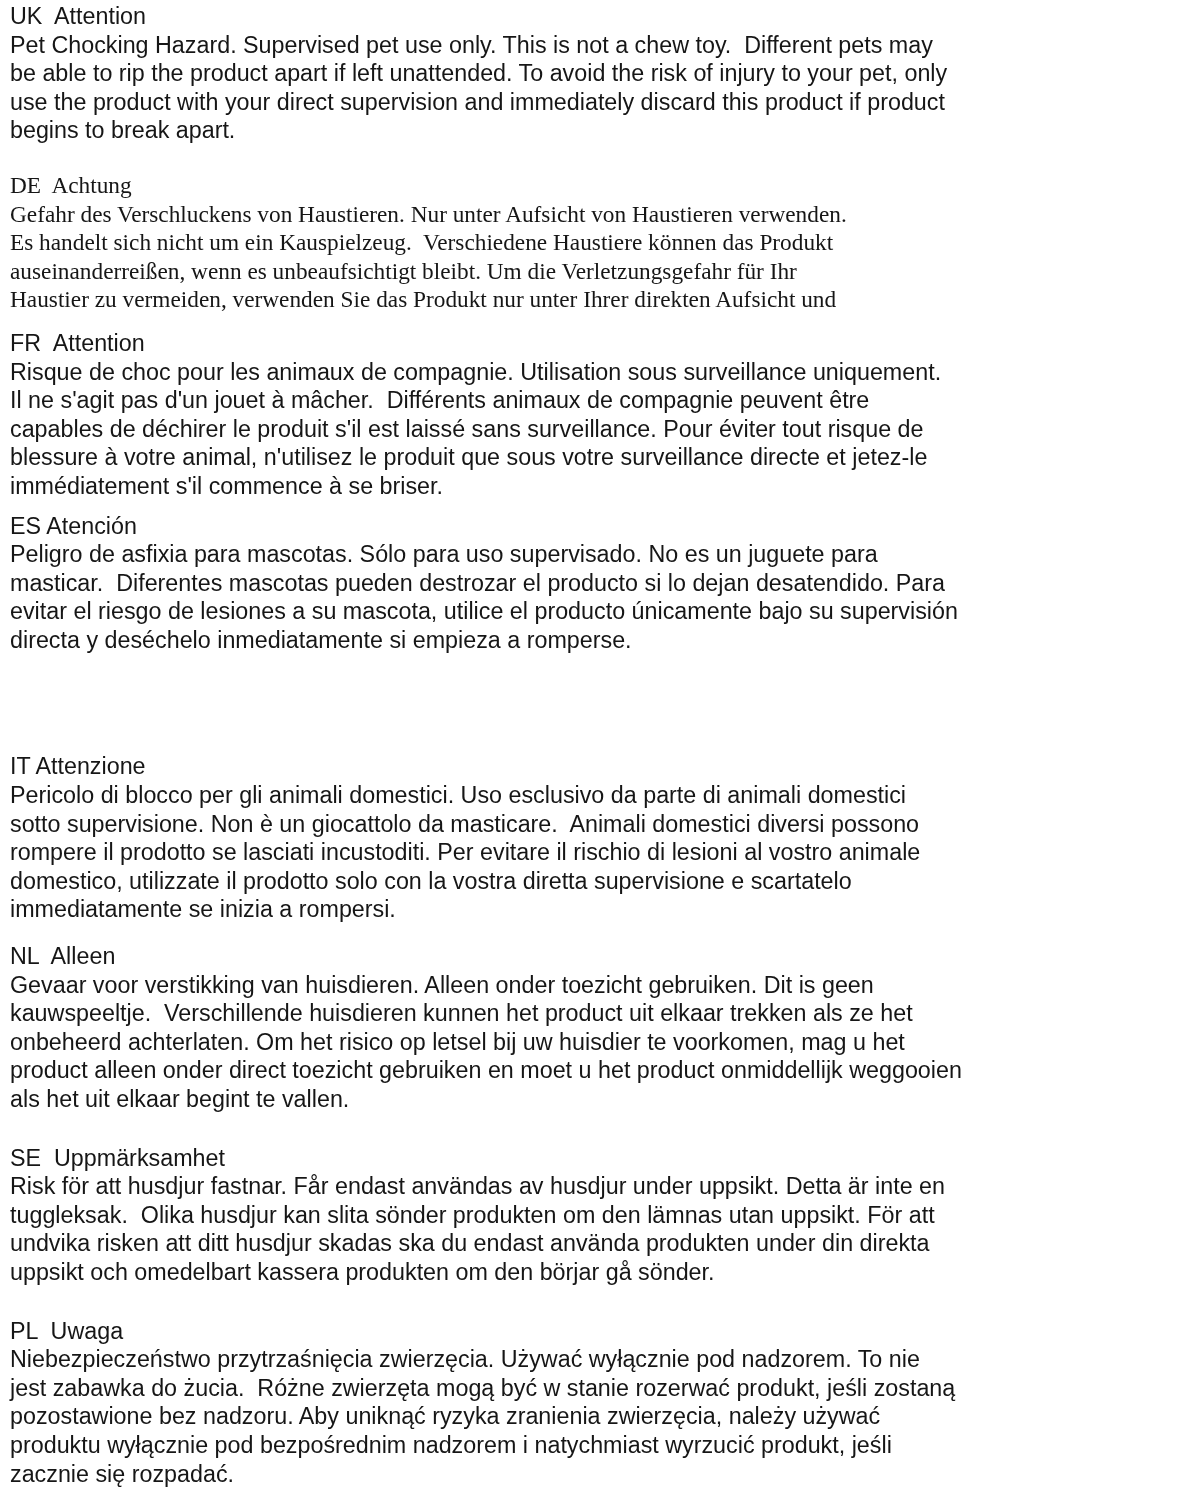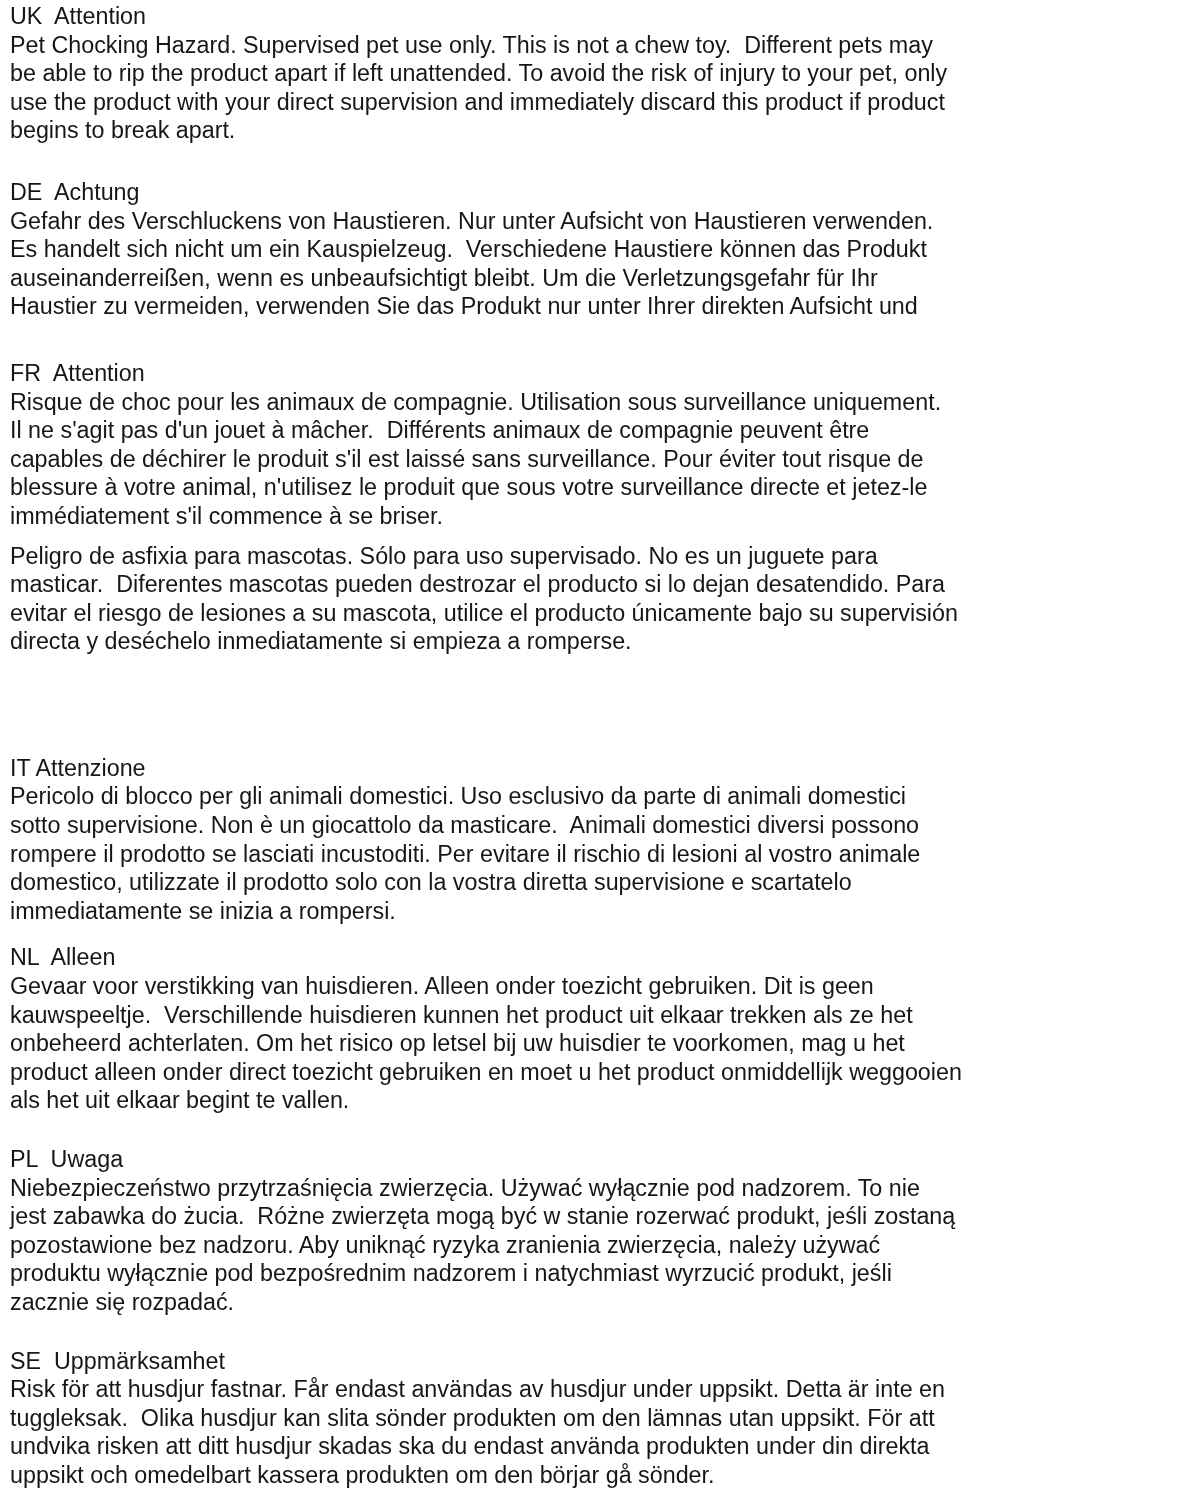--- a/index.html
+++ b/index.html
@@ -23,22 +23,22 @@
   .heading,
   .body {
     margin: 0;
     font-weight: 400;
     font-size: inherit;
     line-height: inherit;
     white-space: pre;   
   }
   
   .s-uk { margin-top: 0; }
-  .s-de { margin-top: 33px; }
-  .s-fr { margin-top: 38px; }
+  .s-de { margin-top: 26px; font-family: Liberation Serif, serif; }
+  .s-fr { margin-top: 15px; }
   .s-es { margin-top: 11px; }
   .s-it { margin-top: 98px; }
   .s-nl { margin-top: 18px; }
   .s-se { margin-top: 30px; }
   .s-pl { margin-top: 30px; }
 </style>
 </head>
 <body>
 
 <div class="doc">
@@ -62,20 +62,21 @@
   <section class="warning-section s-fr">
     <h2 class="heading">FR  Attention</h2>
     <p class="body">Risque de choc pour les animaux de compagnie. Utilisation sous surveillance uniquement.
 Il ne s'agit pas d'un jouet à mâcher.  Différents animaux de compagnie peuvent être
 capables de déchirer le produit s'il est laissé sans surveillance. Pour éviter tout risque de
 blessure à votre animal, n'utilisez le produit que sous votre surveillance directe et jetez-le
 immédiatement s'il commence à se briser.</p>
   </section>
 
   <section class="warning-section s-es">
+    <h2 class="heading">ES Atención</h2>
     <p class="body">Peligro de asfixia para mascotas. Sólo para uso supervisado. No es un juguete para
 masticar.  Diferentes mascotas pueden destrozar el producto si lo dejan desatendido. Para
 evitar el riesgo de lesiones a su mascota, utilice el producto únicamente bajo su supervisión
 directa y deséchelo inmediatamente si empieza a romperse.</p>
   </section>
 
   <section class="warning-section s-it">
     <h2 class="heading">IT Attenzione</h2>
     <p class="body">Pericolo di blocco per gli animali domestici. Uso esclusivo da parte di animali domestici
 sotto supervisione. Non è un giocattolo da masticare.  Animali domestici diversi possono
@@ -86,30 +87,30 @@
 
   <section class="warning-section s-nl">
     <h2 class="heading">NL  Alleen</h2>
     <p class="body">Gevaar voor verstikking van huisdieren. Alleen onder toezicht gebruiken. Dit is geen
 kauwspeeltje.  Verschillende huisdieren kunnen het product uit elkaar trekken als ze het
 onbeheerd achterlaten. Om het risico op letsel bij uw huisdier te voorkomen, mag u het
 product alleen onder direct toezicht gebruiken en moet u het product onmiddellijk weggooien
 als het uit elkaar begint te vallen.</p>
   </section>
 
+  <section class="warning-section s-se">
+    <h2 class="heading">SE  Uppmärksamhet</h2>
+    <p class="body">Risk för att husdjur fastnar. Får endast användas av husdjur under uppsikt. Detta är inte en
+tuggleksak.  Olika husdjur kan slita sönder produkten om den lämnas utan uppsikt. För att
+undvika risken att ditt husdjur skadas ska du endast använda produkten under din direkta
+uppsikt och omedelbart kassera produkten om den börjar gå sönder.</p>
+  </section>
+
   <section class="warning-section s-pl">
     <h2 class="heading">PL  Uwaga</h2>
     <p class="body">Niebezpieczeństwo przytrzaśnięcia zwierzęcia. Używać wyłącznie pod nadzorem. To nie
 jest zabawka do żucia.  Różne zwierzęta mogą być w stanie rozerwać produkt, jeśli zostaną
 pozostawione bez nadzoru. Aby uniknąć ryzyka zranienia zwierzęcia, należy używać
 produktu wyłącznie pod bezpośrednim nadzorem i natychmiast wyrzucić produkt, jeśli
 zacznie się rozpadać.</p>
   </section>
 
-  <section class="warning-section s-se">
-    <h2 class="heading">SE  Uppmärksamhet</h2>
-    <p class="body">Risk för att husdjur fastnar. Får endast användas av husdjur under uppsikt. Detta är inte en
-tuggleksak.  Olika husdjur kan slita sönder produkten om den lämnas utan uppsikt. För att
-undvika risken att ditt husdjur skadas ska du endast använda produkten under din direkta
-uppsikt och omedelbart kassera produkten om den börjar gå sönder.</p>
-  </section>
-
 </div>
 
 </body></html>

